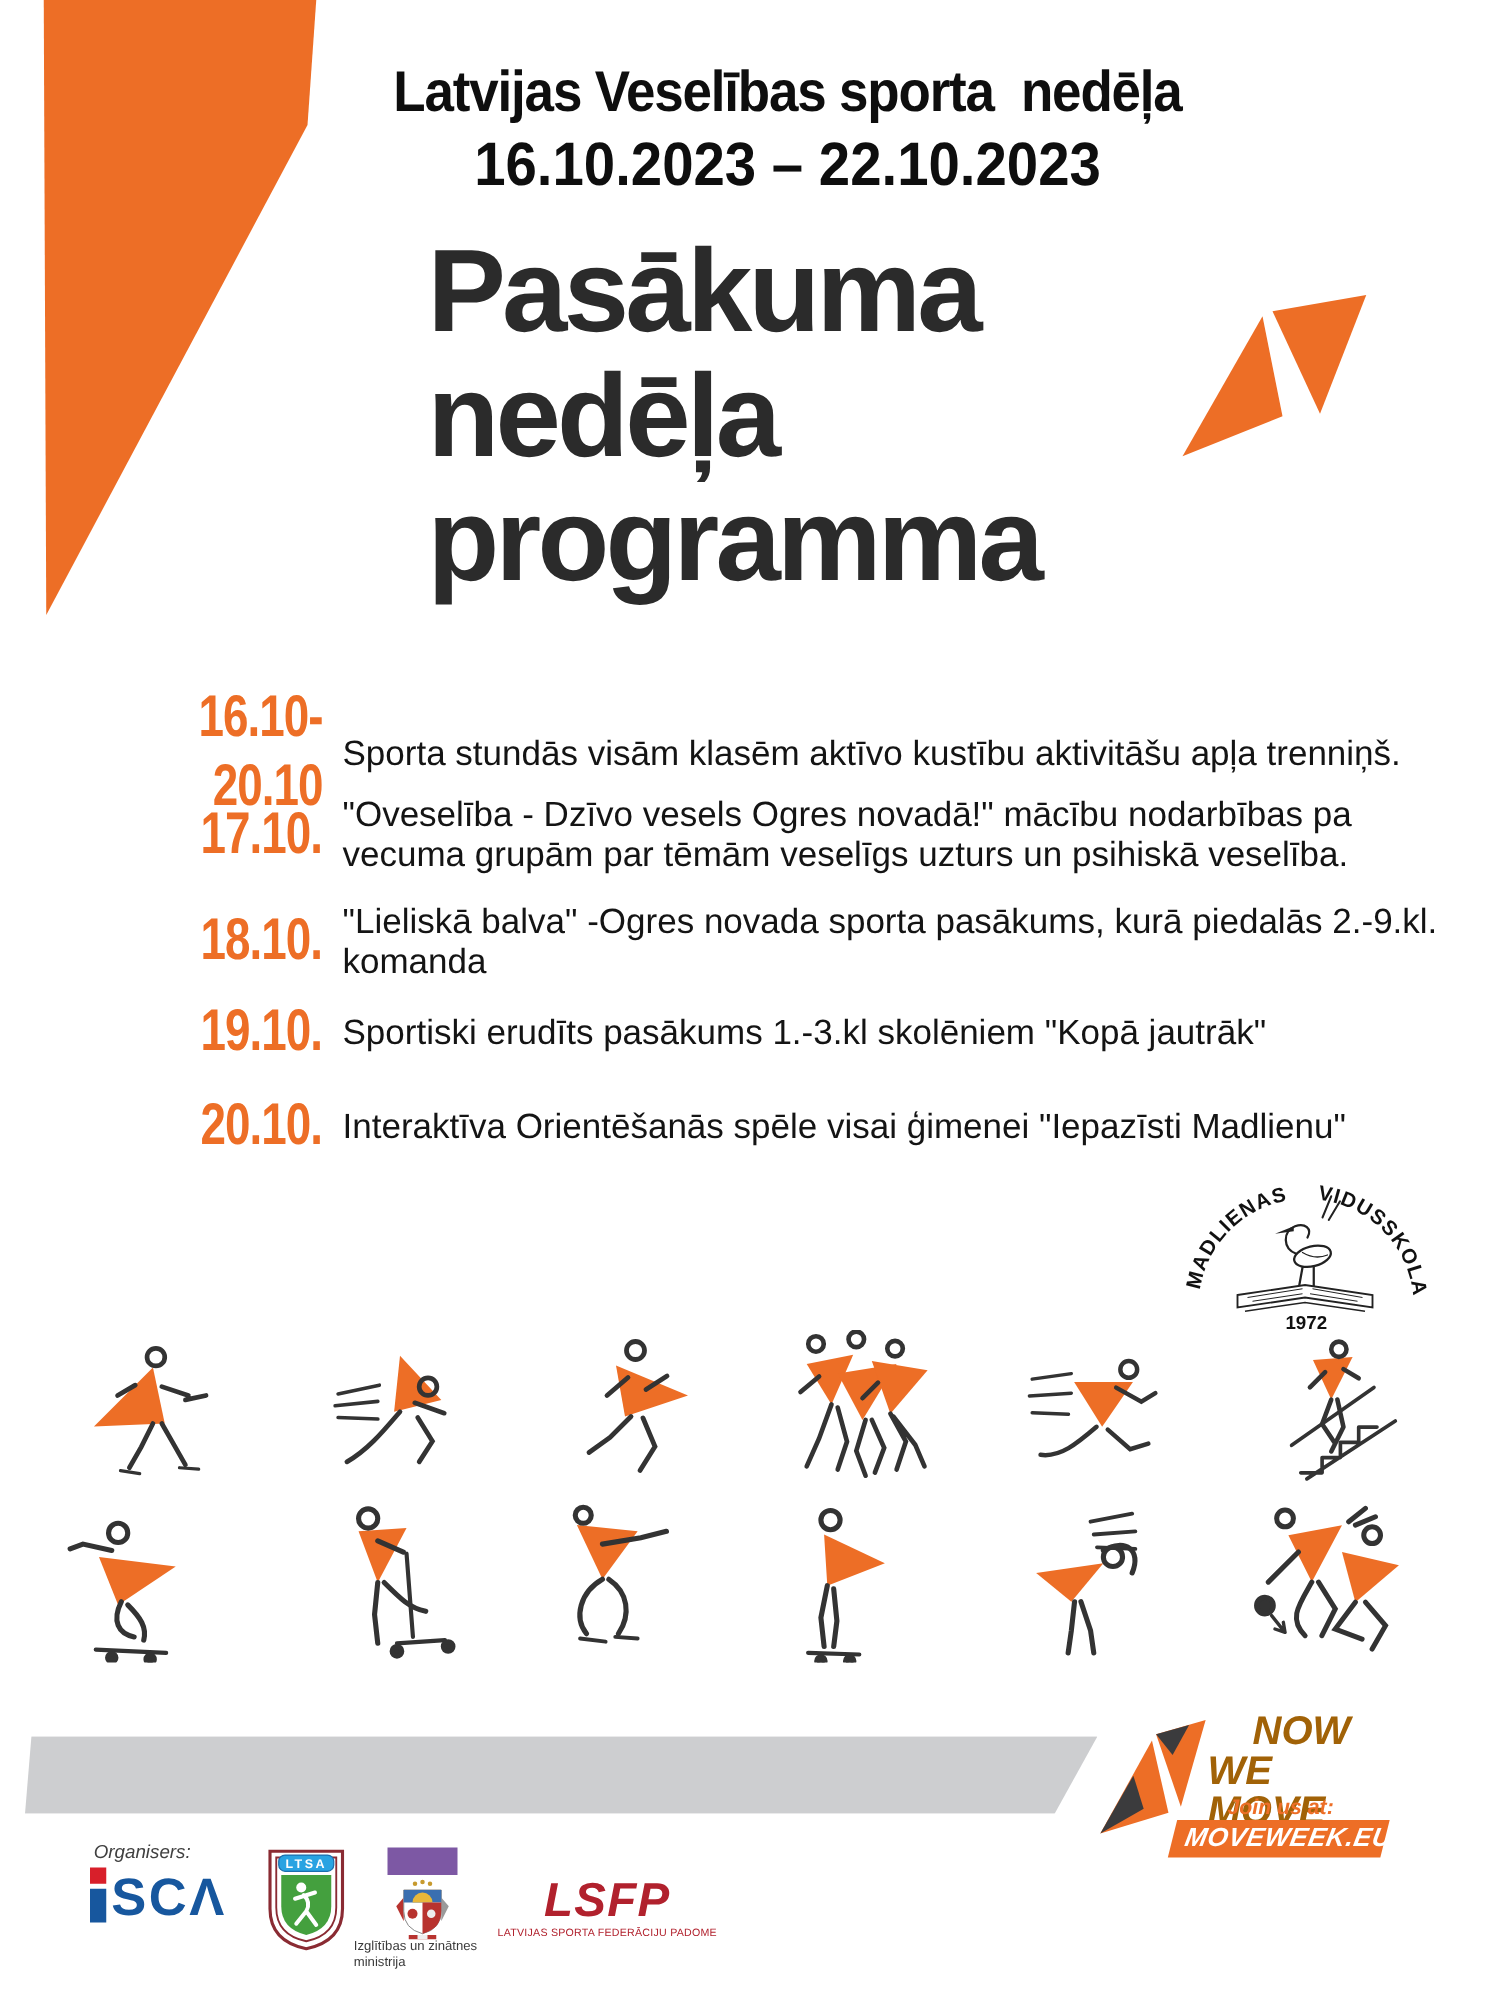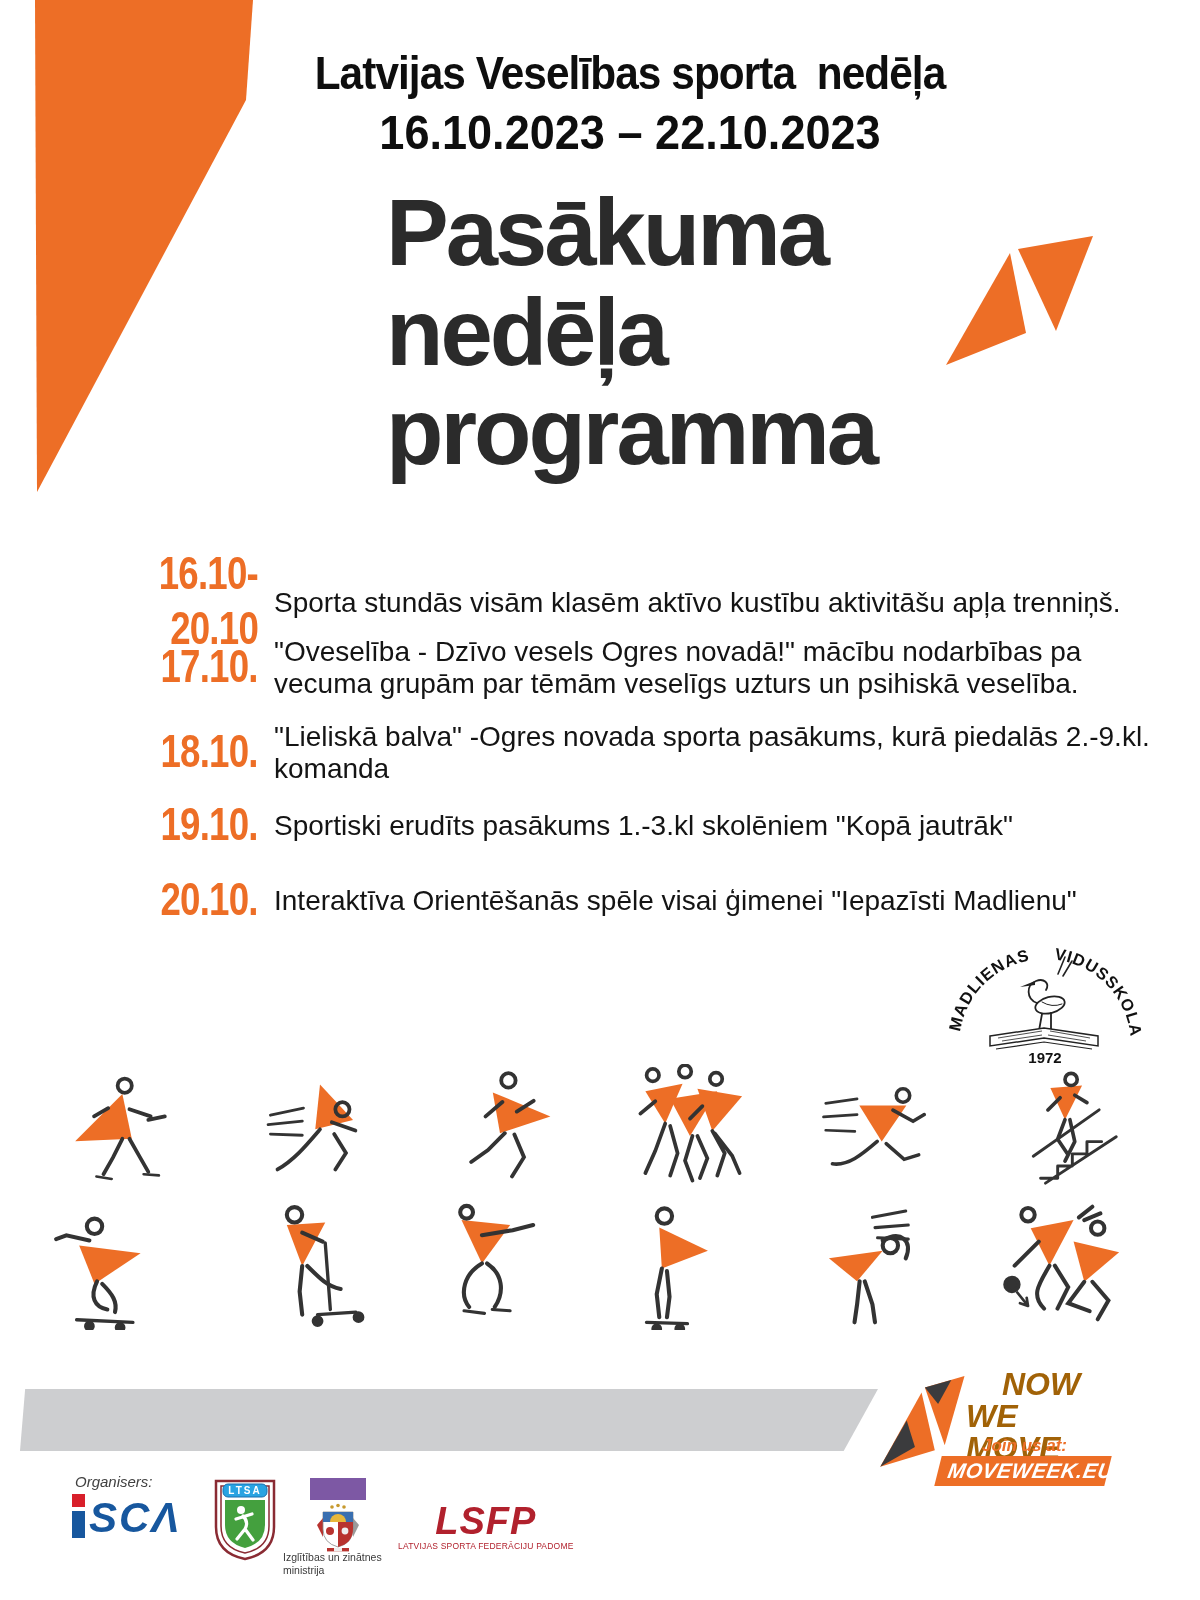--- a/index.html
+++ b/index.html
@@ -7,40 +7,40 @@
           font-family:"Liberation Sans",sans-serif;color:#141414;}
   .abs{position:absolute;}
   svg{display:block;}
 
   
   .title-block{left:170px;top:46px;width:920px;text-align:center;transform:scaleX(.92);transform-origin:center top;}
   .title-l1{font-size:46px;font-weight:bold;color:#0e0e0e;white-space:pre;letter-spacing:-1px;}
   .title-l2{font-size:49px;font-weight:bold;color:#0e0e0e;letter-spacing:0;margin-top:4px;}
 
   .main-heading{left:342px;top:183px;font-size:94px;font-weight:bold;color:#2b2b2b;
-                line-height:1.06;letter-spacing:-3px;margin-left:44px;}
+                line-height:1.06;letter-spacing:-3px;}
 
   
   .srow{left:30px;width:1130px;display:flex;align-items:center;}
   .sdate{width:228px;flex:0 0 228px;text-align:right;padding-right:16px;}
   .sdate span{display:inline-block;font-size:47px;font-weight:bold;color:#ED6E26;
               transform:scaleX(.78);transform-origin:right top;letter-spacing:-1px;}
   .stext{font-size:28px;line-height:1.16;max-width:880px;padding-top:6px;color:#141414;}
 
   
   .nwm-text{font-style:italic;font-weight:bold;color:#a16207;font-size:32px;line-height:1.0;text-align:left;}
   .nwm-now{margin-left:36px;}
   .nwm-join{font-style:italic;font-weight:bold;color:#ED6E26;font-size:17px;text-align:center;}
   .mw-box{background:#ED6E26;transform:skewX(-14deg);padding:3px 10px;text-align:center;}
   .mw-box span{display:inline-block;transform:skewX(4deg);color:#fff;font-weight:bold;
                font-style:italic;font-size:21px;letter-spacing:.5px;}
 
   
   .org-label{font-size:15px;color:#404040;font-style:italic;}
-  .isca{display:flex;align-items:flex-end;font-style:italic;}
+  .isca{display:flex;align-items:flex-end;}
   .isca-i{display:flex;flex-direction:column;margin-right:4px;}
   .isca-i .dot{width:13px;height:13px;background:#d81f2a;margin-bottom:4px;}
   .isca-i .bar{width:13px;height:27px;background:#17579e;}
   .isca-letters{font-size:42px;font-weight:bold;color:#17579e;letter-spacing:2px;line-height:.95;}
   .ministry-box{width:56px;height:22px;background:#7d58a4;}
   .ministry-caption{width:110px;text-align:left;font-size:10.5px;line-height:1.2;color:#3a3a3a;}
   .lsfp-word{font-size:38px;font-weight:bold;font-style:italic;color:#b1212d;letter-spacing:1px;line-height:.9;}
   .lsfp-caption{font-size:8.5px;color:#b1212d;margin-top:3px;letter-spacing:.2px;}
 
   .gray-bar{left:20px;top:1389px;width:858px;height:62px;background:#cdced0;

